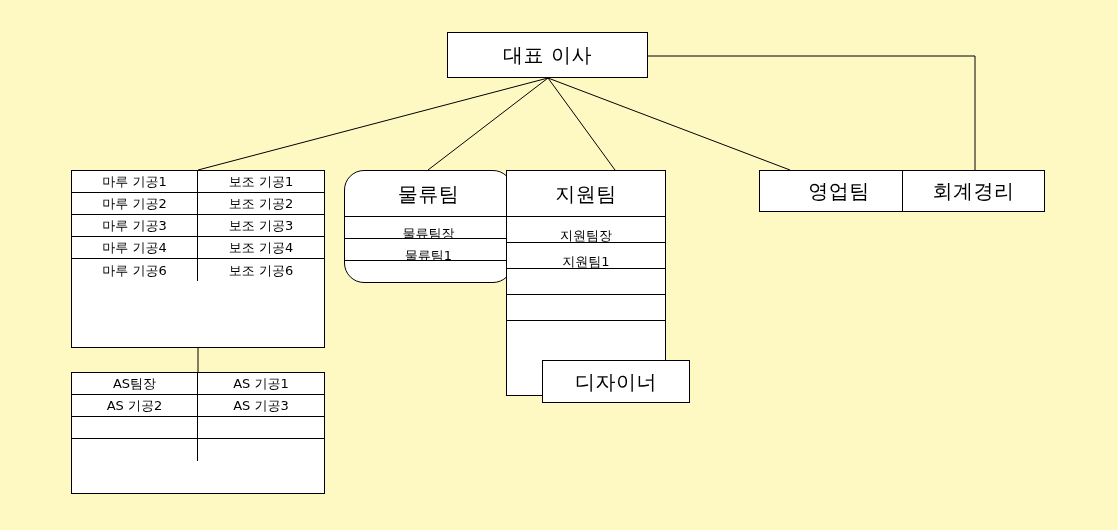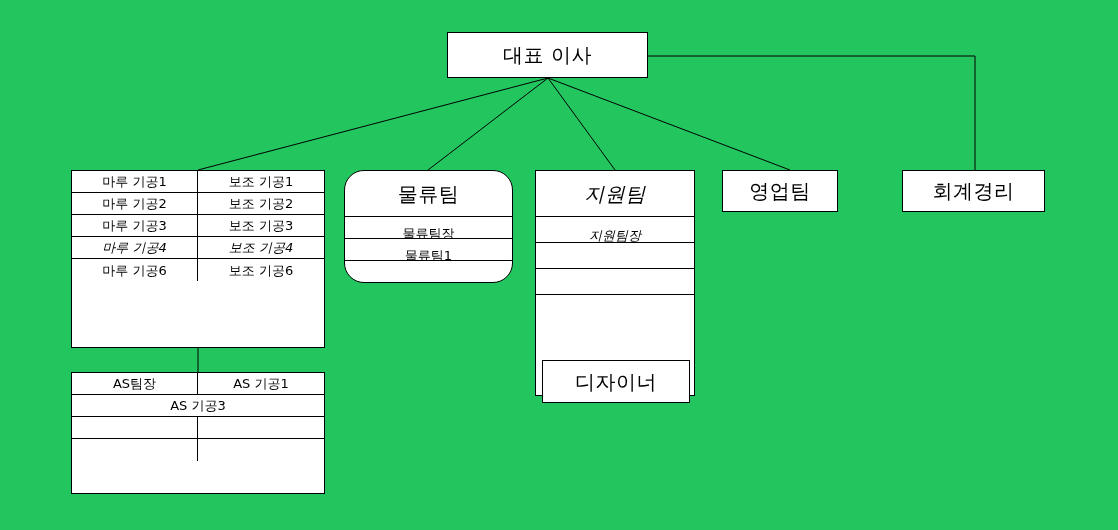--- a/index.html
+++ b/index.html
@@ -8,21 +8,21 @@
     background: #ffffff;
   }
   body {
     font-family: "DejaVu Sans", "Liberation Sans", sans-serif;
     color: #000000;
   }
   #chart-canvas {
     position: relative;
     width: 1118px;
     height: 530px;
-    background: #22c55e;
+    background: #fef9c3;
     overflow: hidden;
   }
   #connector-layer {
     position: absolute;
     left: 0;
     top: 0;
     width: 1118px;
     height: 530px;
     pointer-events: none;
   }
@@ -103,38 +103,39 @@
           <div class="cell">보조 기공1</div>
         </div>
         <div class="row" style="height: 22px;">
           <div class="cell left-cell">마루 기공2</div>
           <div class="cell">보조 기공2</div>
         </div>
         <div class="row" style="height: 22px;">
           <div class="cell left-cell">마루 기공3</div>
           <div class="cell">보조 기공3</div>
         </div>
-        <div class="row" style="height: 22px; font-style: italic;">
+        <div class="row" style="height: 22px;">
           <div class="cell left-cell">마루 기공4</div>
           <div class="cell">보조 기공4</div>
         </div>
         <div class="row" style="height: 22px;">
           <div class="cell left-cell">마루 기공6</div>
           <div class="cell">보조 기공6</div>
         </div>
       </div>
   </div>
 
   <div class="node table" style="left: 71px; top: 372px; width: 254px; height: 122px;">
     <div class="node-rows">
         <div class="row" style="height: 22px;">
           <div class="cell left-cell">AS팀장</div>
           <div class="cell">AS 기공1</div>
         </div>
         <div class="row" style="height: 22px;">
+          <div class="cell left-cell">AS 기공2</div>
           <div class="cell">AS 기공3</div>
         </div>
         <div class="row" style="height: 22px;">
           <div class="cell left-cell"></div>
           <div class="cell"></div>
         </div>
         <div class="row" style="height: 22px;">
           <div class="cell left-cell"></div>
           <div class="cell"></div>
         </div>
@@ -149,39 +150,42 @@
         </div>
         <div class="row" style="height: 22px;">
           <div class="cell full">물류팀1</div>
         </div>
         <div class="row" style="height: 22px;">
           <div class="cell full"></div>
         </div>
       </div>
   </div>
 
-  <div class="node table" style="left: 535px; top: 170px; width: 160px; height: 226px; font-style: italic;">
+  <div class="node table" style="left: 506px; top: 170px; width: 160px; height: 226px;">
     <div class="node-title" style="height: 46px;">지원팀</div>
     <div class="node-rows">
         <div class="row" style="height: 26px;">
           <div class="cell full">지원팀장</div>
+        </div>
+        <div class="row" style="height: 26px;">
+          <div class="cell full">지원팀1</div>
         </div>
         <div class="row" style="height: 26px;">
           <div class="cell full"></div>
         </div>
         <div class="row" style="height: 26px;">
           <div class="cell full"></div>
         </div>
         <div class="row" style="height: 26px;">
           <div class="cell full"></div>
         </div>
       </div>
   </div>
 
-  <div class="node leaf" style="left: 722px; top: 170px; width: 116px; height: 42px; font-family: Liberation Serif, serif;">
+  <div class="node leaf" style="left: 759px; top: 170px; width: 160px; height: 42px; font-family: Liberation Serif, serif;">
     <div class="node-title">영업팀</div>
   </div>
 
   <div class="node leaf" style="left: 902px; top: 170px; width: 143px; height: 42px;">
     <div class="node-title">회계경리</div>
   </div>
 
   <div class="node leaf" style="left: 542px; top: 360px; width: 148px; height: 43px;">
     <div class="node-title">디자이너</div>
   </div>

